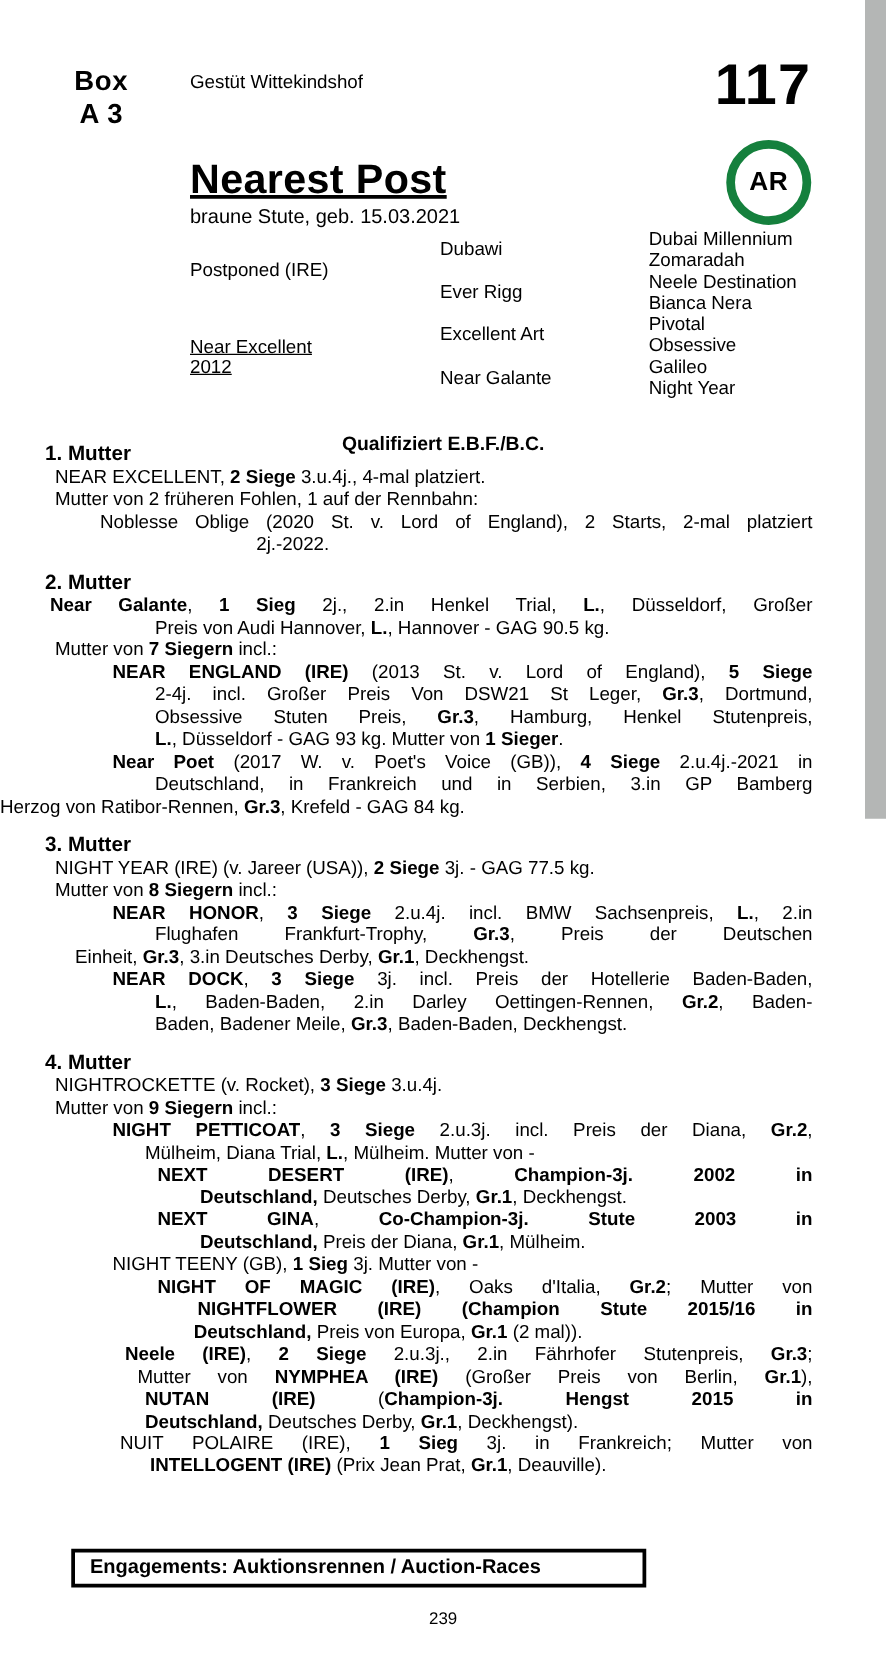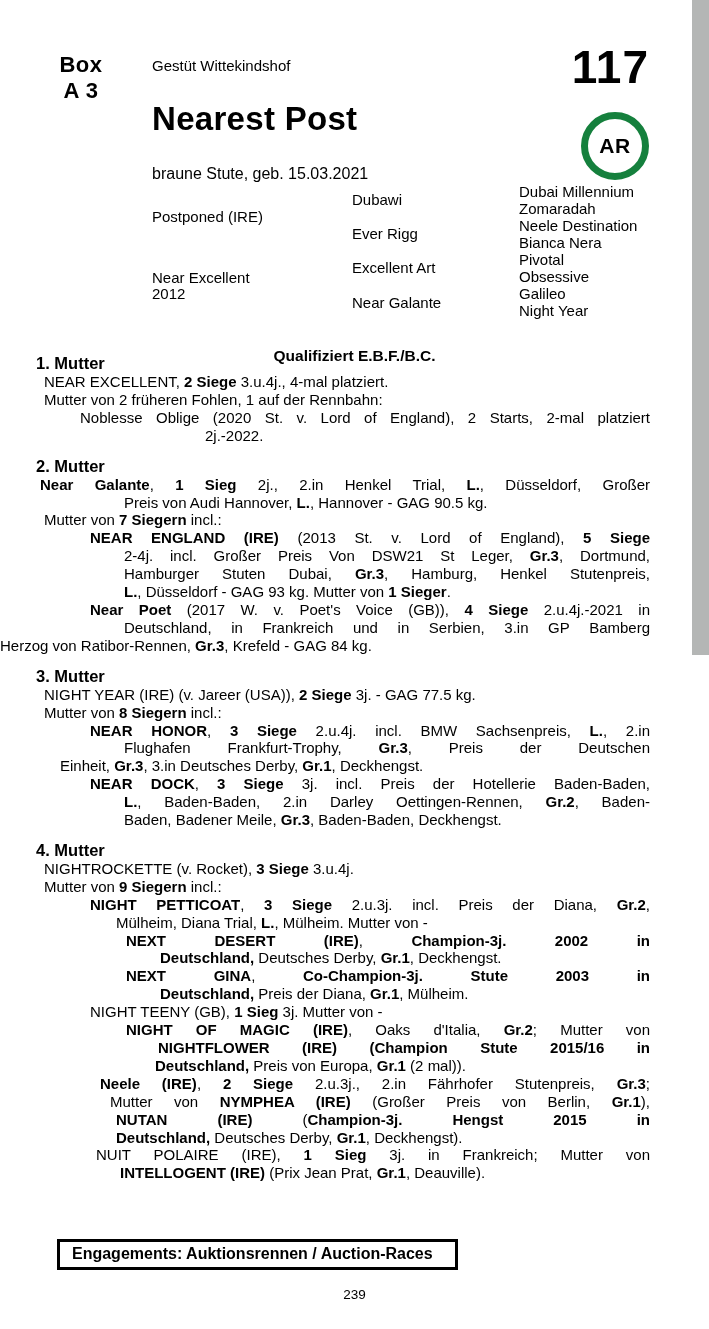--- a/index.html
+++ b/index.html
@@ -3,40 +3,40 @@
 <meta charset="utf-8">
 <style>
   html,body{margin:0;padding:0;background:#ffffff;}
   body{width:709px;height:1329px;position:relative;font-family:"Liberation Sans",sans-serif;color:#000;overflow:hidden;}
   .page{position:absolute;inset:0;background:#fff;}
 
   
   .boxlabel{position:absolute;left:50px;top:52px;width:62px;text-align:center;font-weight:bold;font-size:22px;line-height:26px;letter-spacing:.5px;}
   .consignor{position:absolute;left:152px;top:57px;font-size:15px;}
   .lot{position:absolute;top:40px;right:60px;font-size:46px;font-weight:bold;letter-spacing:1px;}
-  .hname{position:absolute;left:152px;top:100px;font-size:33px;font-weight:bold;letter-spacing:.3px;}
+  .hname{position:absolute;left:152px;top:124px;font-size:33px;font-weight:bold;letter-spacing:.3px;text-decoration:underline;}
   .hdesc{position:absolute;left:152px;top:165px;font-size:16px;}
   .badge{position:absolute;left:581px;top:112px;width:54px;height:54px;border:7px solid #15803d;border-radius:50%;display:flex;align-items:center;justify-content:center;font-weight:bold;font-size:21px;letter-spacing:.5px;}
 
   
   .pedigree{position:absolute;left:152px;top:183px;width:505px;display:grid;grid-template-columns:200px 167px 1fr;grid-auto-rows:17.1px;font-size:15px;}
   .pedigree .cell{align-self:center;line-height:16px;}
 
   .qual{position:absolute;left:0;top:347px;width:709px;text-align:center;font-weight:bold;font-size:15.5px;}
 
   
   #sections{position:absolute;left:0;top:352px;width:709px;}
   .sec-h{font-size:16.5px;font-weight:bold;line-height:19px;margin:12px 0 0 36px;}
   .sec-h.first{margin-top:2px;}
   .tl{font-size:15px;line-height:17.9px;margin-right:59px;}
   .tl.just{text-align:justify;text-align-last:justify;}
   .tl b{font-weight:bold;}
 
   
-  .engbox{position:absolute;left:57px;top:1239px;width:401px;box-sizing:border-box;border:3px solid #000;padding:3px 0 4px 12px;font-size:16px;font-weight:bold;}
+  .engbox{position:absolute;left:57px;top:1239px;width:460px;box-sizing:border-box;border:3px solid #000;padding:3px 0 4px 12px;font-size:16px;font-weight:bold;}
   .pageno{position:absolute;left:0;top:1287px;width:709px;text-align:center;font-size:13.5px;}
 
   
   .scroll{position:absolute;top:0;right:0;width:17px;height:655px;}
 </style>
 </head>
 <body>
 
 <div class="page">
 
@@ -51,21 +51,21 @@
   <div class="hdesc">braune Stute, geb. 15.03.2021</div>
 
   <div class="badge">
     <span>AR</span>
   </div>
 
   <div class="pedigree" id="pedigree">
       <div class="cell" style="grid-area: 1 / 1 / span 4;">
         <div>Postponed (IRE)</div>
       </div>
-      <div class="cell" style="grid-area: 5 / 1 / span 4;">
+      <div class="cell" style="grid-area: 5 / 1 / span 4; text-decoration: underline;">
         <div>Near Excellent</div>
         <div>2012</div>
       </div>
       <div class="cell" style="grid-area: 1 / 2 / span 2;">
         <div>Dubawi</div>
       </div>
       <div class="cell" style="grid-area: 3 / 2 / span 2;">
         <div>Ever Rigg</div>
       </div>
       <div class="cell" style="grid-area: 5 / 2 / span 2;">
@@ -107,21 +107,21 @@
       <div class="tl" style="margin-left: 44px;"><span>NEAR EXCELLENT, </span><b>2 Siege</b><span> 3.u.4j., 4-mal platziert.</span></div>
       <div class="tl" style="margin-left: 44px;"><span>Mutter von 2 früheren Fohlen, 1 auf der Rennbahn:</span></div>
       <div class="tl just" style="margin-left: 80px;"><span>Noblesse Oblige (2020 St. v. Lord of England), 2 Starts, 2-mal platziert</span></div>
       <div class="tl" style="margin-left: 205px;"><span>2j.-2022.</span></div>
       <div class="sec-h">2. Mutter</div>
       <div class="tl just" style="margin-left: 40px;"><b>Near Galante</b><span>, </span><b>1 Sieg</b><span> 2j., 2.in Henkel Trial, </span><b>L.</b><span>, Düsseldorf, Großer</span></div>
       <div class="tl" style="margin-left: 124px;"><span>Preis von Audi Hannover, </span><b>L.</b><span>, Hannover - GAG 90.5 kg.</span></div>
       <div class="tl" style="margin-left: 44px;"><span>Mutter von </span><b>7 Siegern</b><span> incl.:</span></div>
       <div class="tl just" style="margin-left: 90px;"><b>NEAR ENGLAND (IRE)</b><span> (2013 St. v. Lord of England), </span><b>5 Siege</b></div>
       <div class="tl just" style="margin-left: 124px;"><span>2-4j. incl. Großer Preis Von DSW21 St Leger, </span><b>Gr.3</b><span>, Dortmund,</span></div>
-      <div class="tl just" style="margin-left: 124px;"><span>Hamburger Stuten Dubai, </span><b>Gr.3</b><span>, Hamburg, Henkel Stutenpreis,</span></div>
+      <div class="tl just" style="margin-left: 124px;"><span>Obsessive Stuten Preis, </span><b>Gr.3</b><span>, Hamburg, Henkel Stutenpreis,</span></div>
       <div class="tl" style="margin-left: 124px;"><b>L.</b><span>, Düsseldorf - GAG 93 kg. Mutter von </span><b>1 Sieger</b><span>.</span></div>
       <div class="tl just" style="margin-left: 90px;"><b>Near Poet</b><span> (2017 W. v. Poet's Voice (GB)), </span><b>4 Siege</b><span> 2.u.4j.-2021 in</span></div>
       <div class="tl just" style="margin-left: 124px;"><span>Deutschland, in Frankreich und in Serbien, 3.in GP Bamberg</span></div>
       <div class="tl" style=""><span>Herzog von Ratibor-Rennen, </span><b>Gr.3</b><span>, Krefeld - GAG 84 kg.</span></div>
       <div class="sec-h">3. Mutter</div>
       <div class="tl" style="margin-left: 44px;"><span>NIGHT YEAR (IRE) (v. Jareer (USA)), </span><b>2 Siege</b><span> 3j. - GAG 77.5 kg.</span></div>
       <div class="tl" style="margin-left: 44px;"><span>Mutter von </span><b>8 Siegern</b><span> incl.:</span></div>
       <div class="tl just" style="margin-left: 90px;"><b>NEAR HONOR</b><span>, </span><b>3 Siege</b><span> 2.u.4j. incl. BMW Sachsenpreis, </span><b>L.</b><span>, 2.in</span></div>
       <div class="tl just" style="margin-left: 124px;"><span>Flughafen Frankfurt-Trophy, </span><b>Gr.3</b><span>, Preis der Deutschen</span></div>
       <div class="tl" style="margin-left: 60px;"><span>Einheit, </span><b>Gr.3</b><span>, 3.in Deutsches Derby, </span><b>Gr.1</b><span>, Deckhengst.</span></div>

